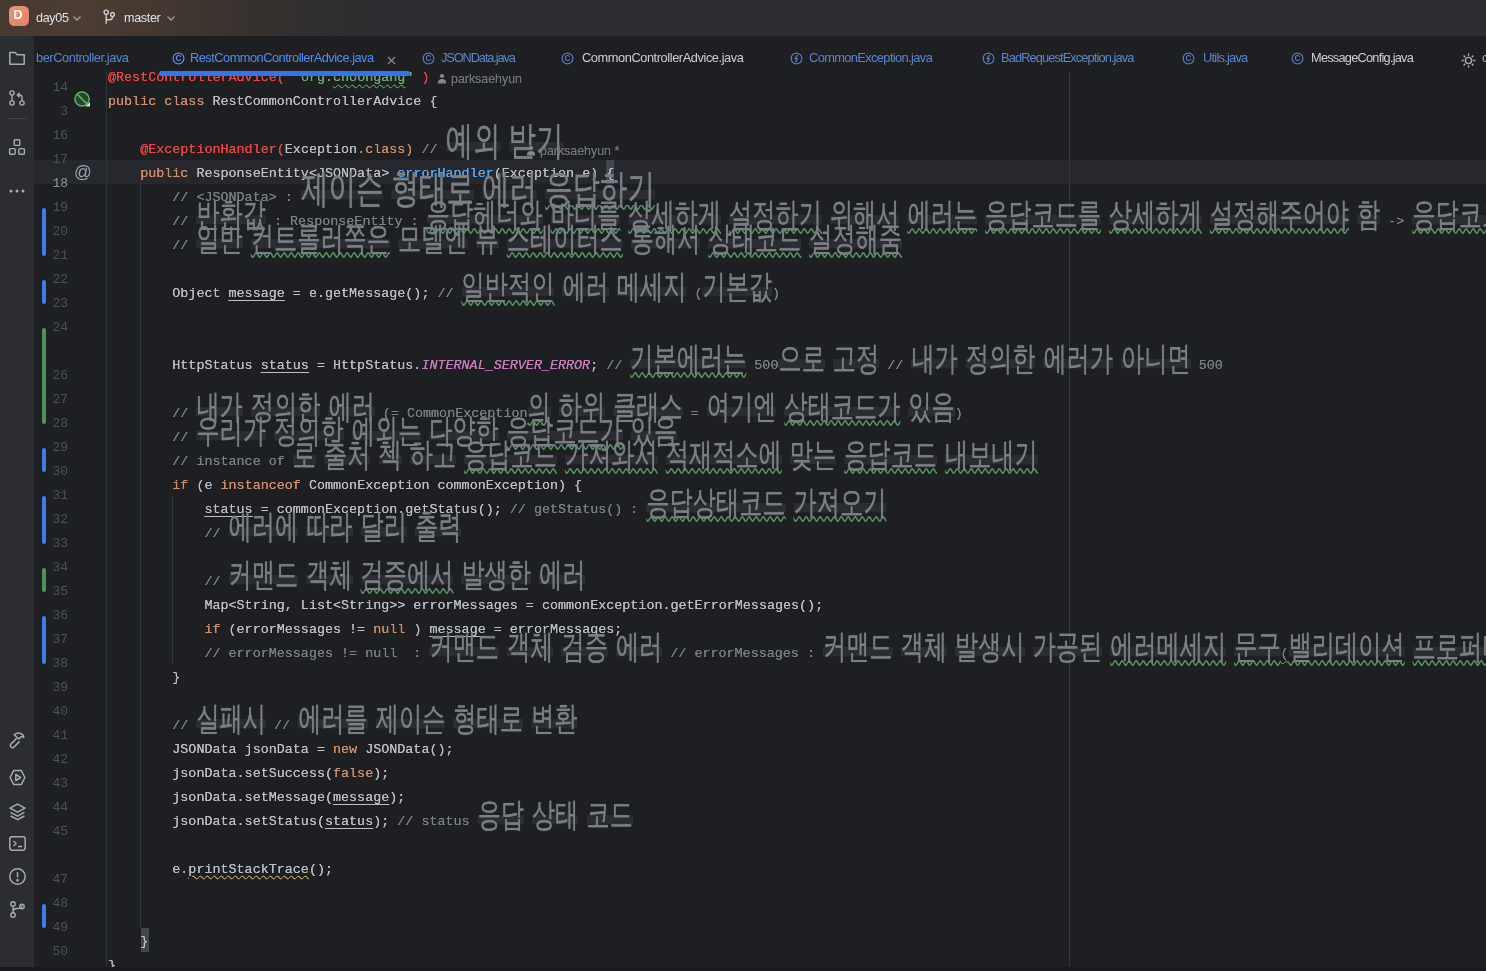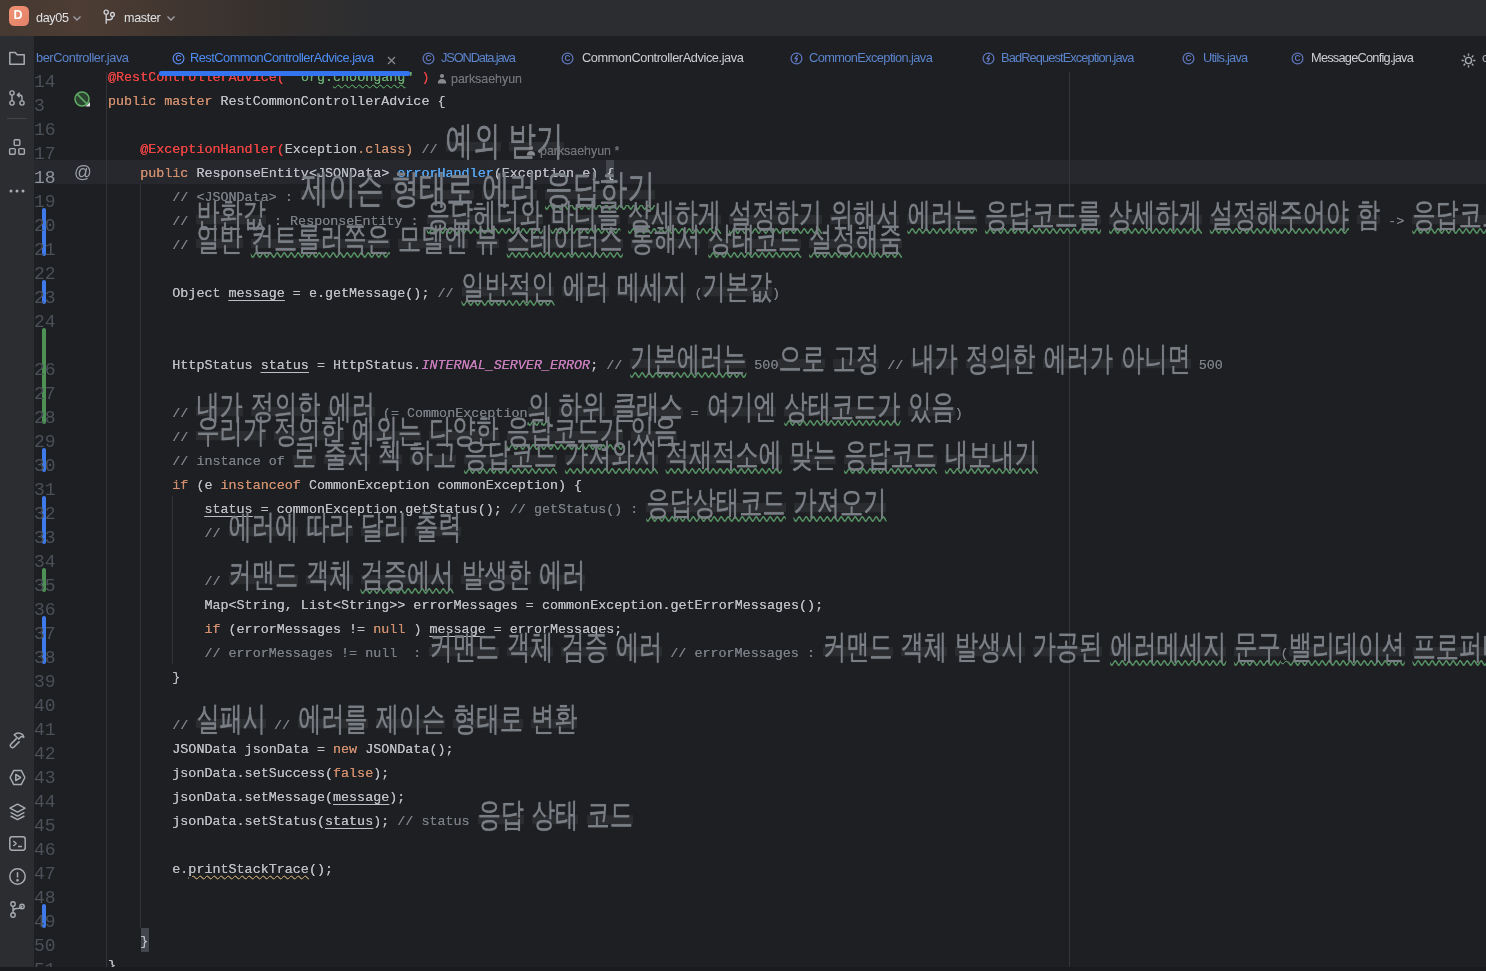--- a/index.html
+++ b/index.html
@@ -8,21 +8,21 @@
 .sic{position:absolute;left:7px}
 #tabbar{position:absolute;left:34px;top:36px;width:1452px;height:36px;background:#1e1f22}
 .tlab{position:absolute;top:13.5px;font-family:"Liberation Sans",sans-serif;font-size:12.8px;letter-spacing:0.05px;white-space:pre}
 .tic{position:absolute;top:15px}
 .tx{position:absolute;top:16px}
 #uline{position:absolute;left:159px;top:71px;width:251px;height:5px;background:#3574f0;border-radius:2px;z-index:30}
 #editor{position:absolute;left:34px;top:72px;width:1452px;height:899px;overflow:hidden}
 .band{position:absolute;left:0;top:88px;width:1452px;height:24px;background:#26282e}
 .vg{position:absolute;width:1px;background:#313438}
 .r{position:absolute;left:0;width:1452px;height:24px;font-family:"Liberation Mono",monospace;font-size:13.4px;line-height:24px}
-.ln{position:absolute;left:0;top:6px;width:34px;color:#4b5059;font-size:18px}
+.ln{position:absolute;left:0;top:12px;width:34px;text-align:right;color:#4b5059;font-size:13px}
 .ln.cur{color:#8f939b}
 .gi{position:absolute;left:39px;top:2px}
 .at{position:absolute;left:40px;top:2px;color:#9da0a8;font-family:"Liberation Sans",sans-serif;font-size:17.5px;line-height:20px}
 .code{position:absolute;left:74px;top:2px;white-space:pre;color:#bcbec4;text-shadow:0 0 0.45px currentColor}
 .q{color:#cf8e6d}.s{color:#6aab73}.c{color:#7a7e85}.a{color:#ef4444}.m{color:#56a8f5}
 .p{color:#c77dbb;font-style:italic}.i{font-style:italic}
 .v{text-decoration:underline;text-underline-offset:2.5px;text-decoration-thickness:1.1px}
 .w{text-decoration:underline wavy #b28f4b 0.9px;text-underline-offset:2px}
 .k{display:inline-block;font-size:23.2px;line-height:10px;transform:scaleY(1.45);transform-origin:50% 94%;background:linear-gradient(transparent 0 3.5px,rgba(125,129,136,0.14) 3.5px);text-shadow:0 0 0.7px currentColor}
 .k.u{text-decoration:underline wavy #4c9158 0.8px;text-underline-offset:1px}
@@ -167,21 +167,21 @@
             <path d="M0.8,10.6 c0,-3.3 1.6,-4.6 4.2,-4.6 c2.6,0 4.2,1.3 4.2,4.6 z" fill="#87898e"></path>
           </svg><span>parksaehyun</span></span></span>
     </div>
     <div class="r" style="top:16px">
       <span class="ln">3</span>
       <svg class="gi" width="19" height="19" viewBox="0 0 19 19">
         <circle cx="9" cy="9" r="7" fill="#2c4231" stroke="#5fad65" stroke-width="1.5"></circle>
         <line x1="4.4" y1="4.4" x2="13.6" y2="13.6" stroke="#5fad65" stroke-width="1.5"></line>
         <path d="M12.5,16.5 L17,16.5 L17,12 z" fill="#dfe1e5"></path>
       </svg>
-      <span class="code"><span class="q">public master</span> RestCommonControllerAdvice {</span>
+      <span class="code"><span class="q">public class</span> RestCommonControllerAdvice {</span>
     </div>
     <div class="r" style="top:40px">
       <span class="ln">16</span>
       <span class="code"></span>
     </div>
     <div class="r" style="top:64px">
       <span class="ln">17</span>
       <span class="code">    <span class="a">@ExceptionHandler(</span>Exception<span class="q">.class)</span> <span class="c">// <span class="k kb">예외</span> <span class="k kb">받기</span></span><span class="inlay" style="left:418px"><svg class="pi" width="10" height="11" viewBox="0 0 10 11">
             <circle cx="5" cy="3" r="2.1" fill="#87898e"></circle>
             <path d="M0.8,10.6 c0,-3.3 1.6,-4.6 4.2,-4.6 c2.6,0 4.2,1.3 4.2,4.6 z" fill="#87898e"></path>
@@ -289,24 +289,20 @@
       <span class="code">        jsonData.setSuccess(<span class="q">false</span>);</span>
     </div>
     <div class="r" style="top:712px">
       <span class="ln">44</span>
       <span class="code">        jsonData.setMessage(<span class="v">message</span>);</span>
     </div>
     <div class="r" style="top:736px">
       <span class="ln">45</span>
       <span class="code">        jsonData.setStatus(<span class="v">status</span>); <span class="c">// status <span class="k">응답</span> <span class="k">상태</span> <span class="k">코드</span></span></span>
     </div>
-    <div class="r" style="top:760px">
-      <span class="ln">46</span>
-      <span class="code"></span>
-    </div>
     <div class="r" style="top:784px">
       <span class="ln">47</span>
       <span class="code">        e.<span class="w">printStackTrace</span>();</span>
     </div>
     <div class="r" style="top:808px">
       <span class="ln">48</span>
       <span class="code"></span>
     </div>
     <div class="r" style="top:832px">
       <span class="ln">49</span>

